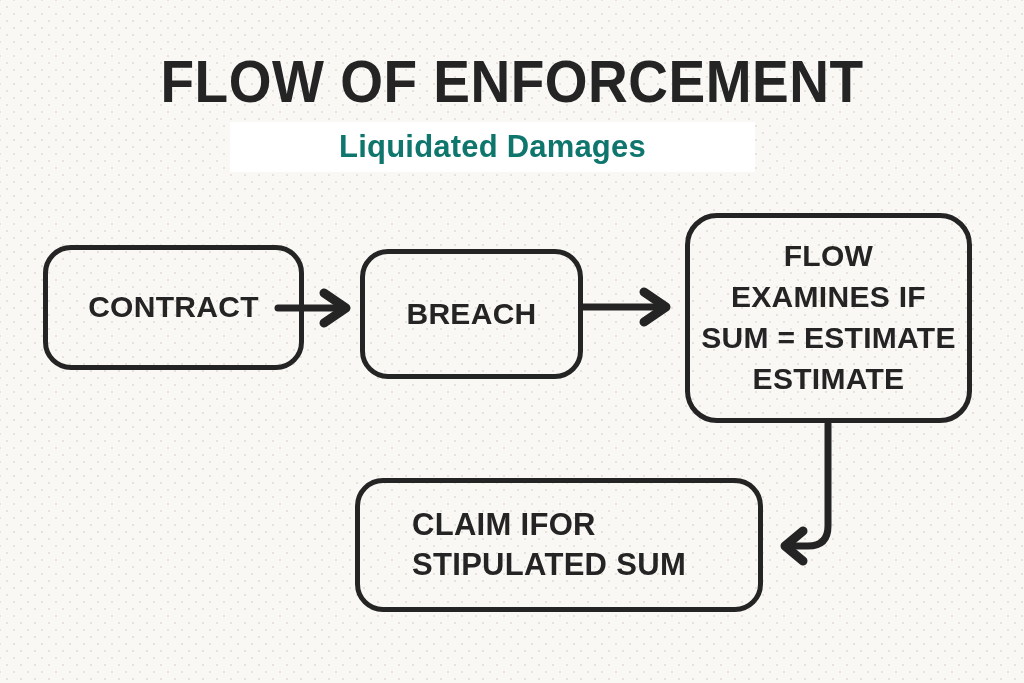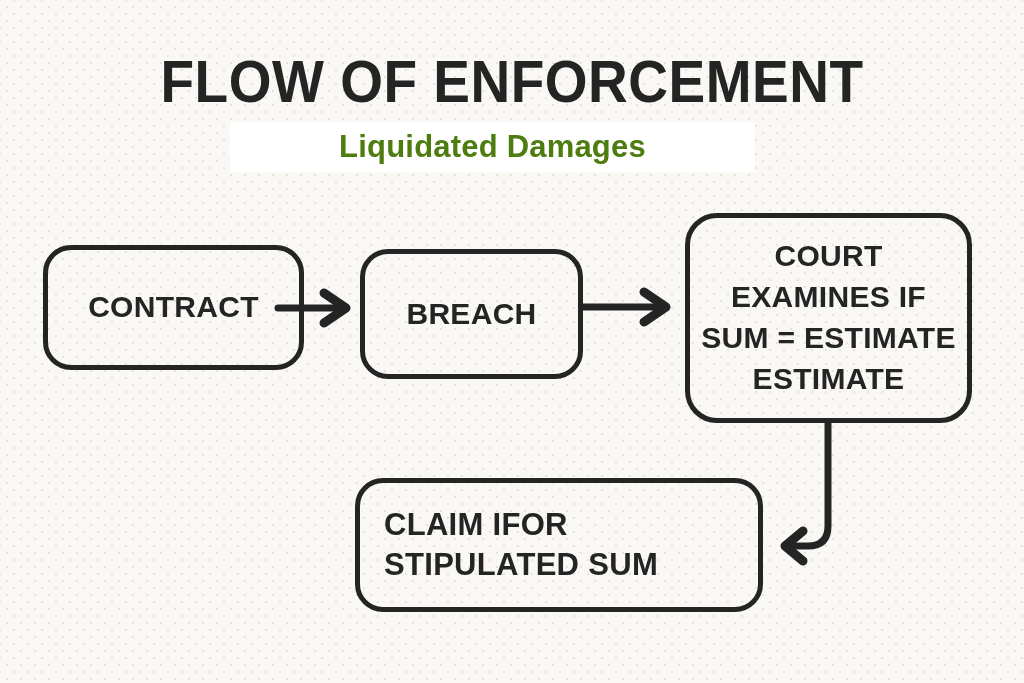--- a/index.html
+++ b/index.html
@@ -48,21 +48,21 @@
     height: 50px;
     background: var(--band);
     display: flex;
     align-items: center;
     justify-content: center;
   }
   .subtitle {
     font-size: 31px;
     font-weight: bold;
     letter-spacing: 0.2px;
-    color: #4d7c0f;
+    color: #0f766e;
   }
   .node {
     position: absolute;
     border: 5px solid var(--ink);
     border-radius: 28px;
     display: flex;
     flex-direction: column;
     justify-content: center;
     align-items: center;
     text-align: center;
@@ -72,21 +72,21 @@
     letter-spacing: 0.3px;
     color: var(--ink);
   }
   .node-contract { left: 43px;  top: 245px; width: 261px; height: 125px; }
   .node-breach   { left: 360px; top: 243px; width: 223px; height: 130px; margin-top: 6px; }
   .node-court    { left: 685px; top: 213px; width: 287px; height: 210px; border-radius: 32px; }
   .node-claim {
     left: 355px; top: 478px; width: 408px; height: 134px;
     align-items: flex-start;
     text-align: left;
-    padding-left: 24px;
+    padding-left: 52px;
     font-size: 31px;
     line-height: 1.3;
   }
   .arrows {
     position: absolute;
     inset: 0;
     width: 100%;
     height: 100%;
     pointer-events: none;
   }
@@ -112,21 +112,21 @@
 
   <div class="node node-contract">
     <span>CONTRACT</span>
   </div>
 
   <div class="node node-breach">
     <span>BREACH</span>
   </div>
 
   <div class="node node-court">
-    <span>COURT</span>
+    <span>FLOW</span>
     <span>EXAMINES IF</span>
     <span>SUM = ESTIMATE</span>
     <span>ESTIMATE</span>
   </div>
 
   <div class="node node-claim">
     <span>CLAIM IFOR</span>
     <span>STIPULATED SUM</span>
   </div>
 

